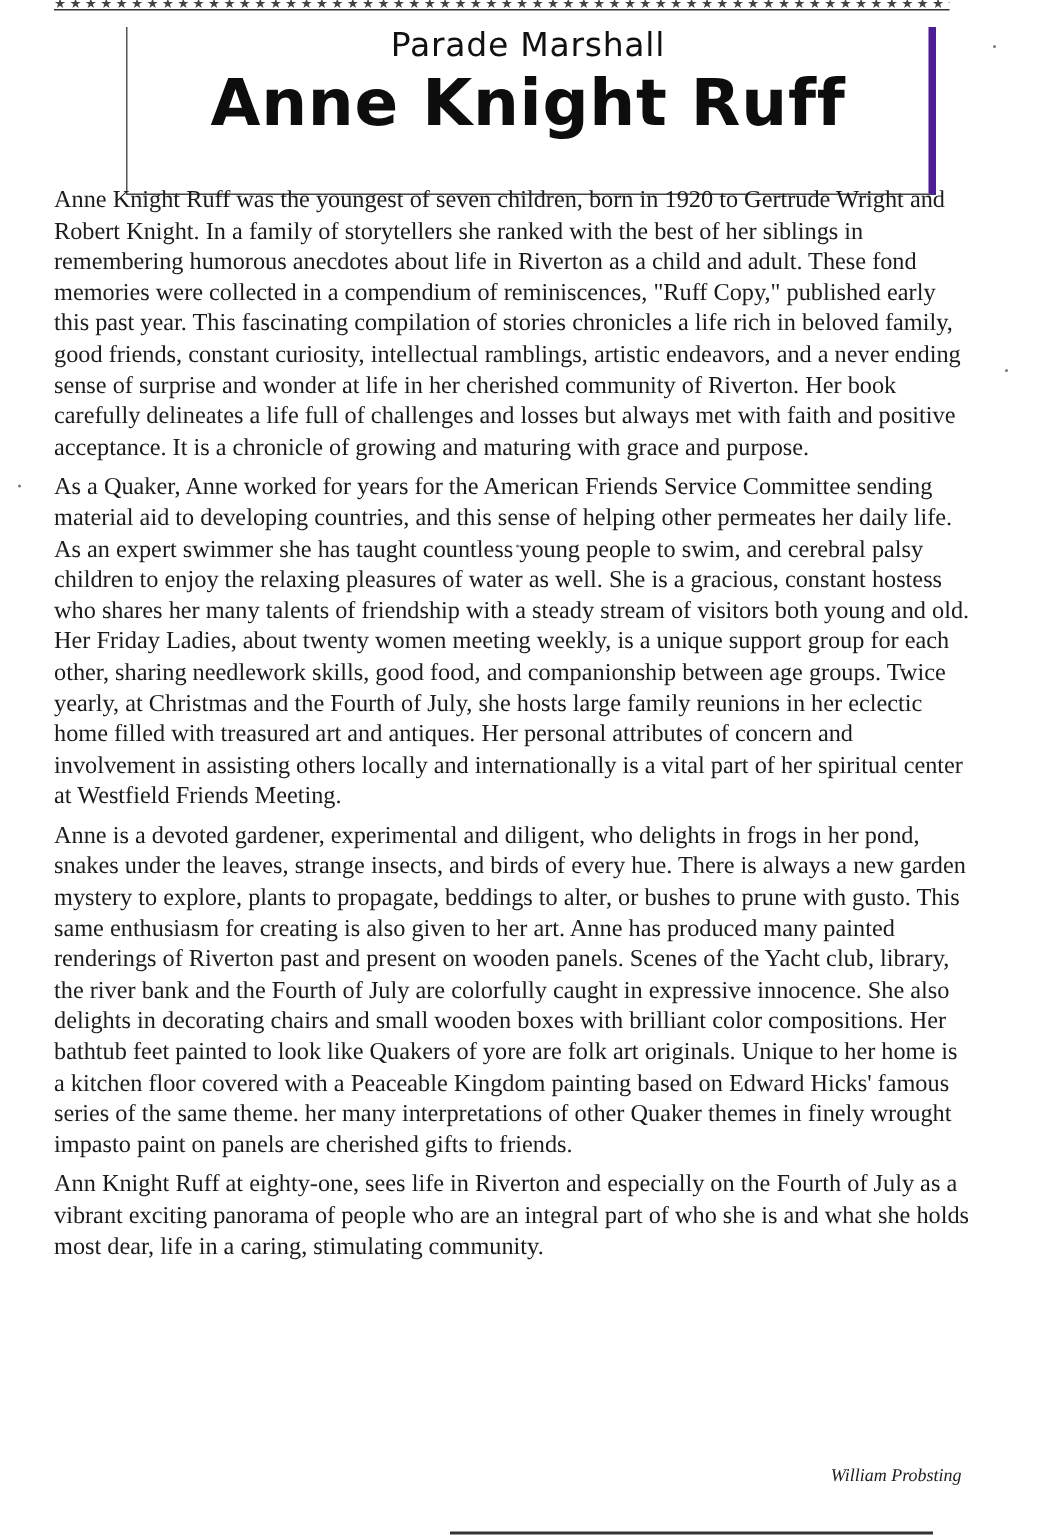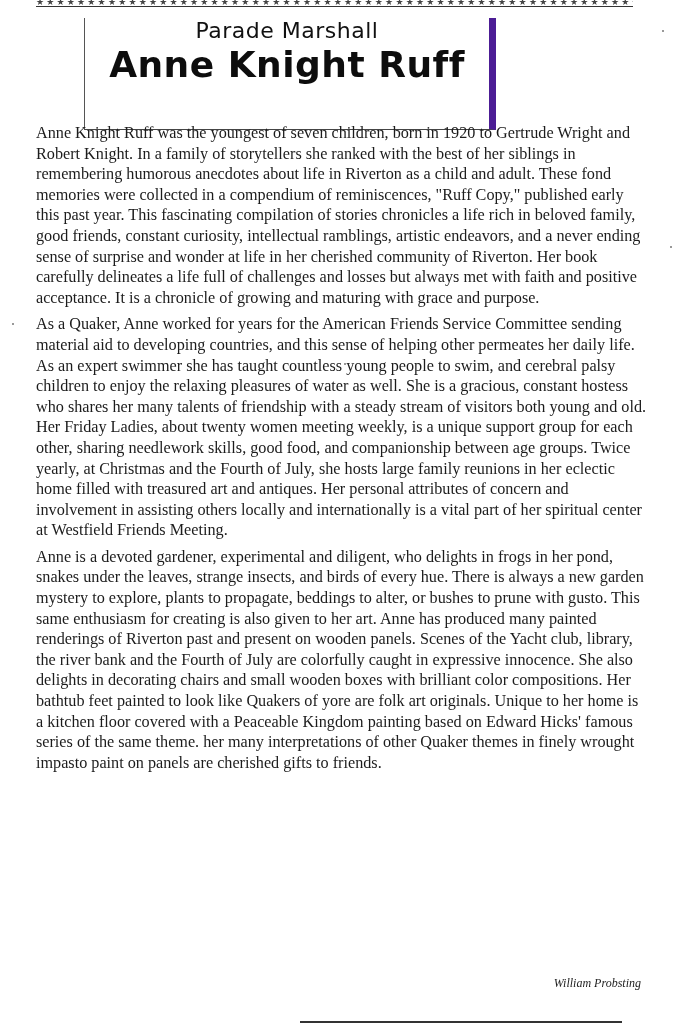--- a/index.html
+++ b/index.html
@@ -25,25 +25,25 @@
       overflow: hidden;
       white-space: nowrap;
       font-size: 9px;
       line-height: 5px;
       letter-spacing: 2.2px;
       color: #444;
     }
     .header-box {
       position: absolute;
       left: 84px;
-      width: 412px;
+      width: 540px;
       top: 18px;
       height: 112px;
       border-left: 1px solid #555;
-      border-right: 7px solid #4c1d95;
+      border-right: 5px solid #4c1d95;
       border-bottom: 1.5px solid #444;
       box-sizing: border-box;
     }
     .kicker {
       position: absolute;
       top: 0;
       left: 0;
       right: 0;
       text-align: center;
       font-family: "DejaVu Sans", sans-serif;
@@ -52,21 +52,21 @@
       color: #111;
     }
     .title {
       position: absolute;
       top: 26px;
       left: 0;
       right: 0;
       text-align: center;
       font-family: "DejaVu Sans", sans-serif;
       font-weight: bold;
-      font-size: 36px;
+      font-size: 43px;
       letter-spacing: 0.5px;
       color: #0d0d0d;
     }
     .article {
       position: absolute;
       left: 36px;
       top: 123px;
       width: 612px;
       font-family: "Liberation Serif", serif;
       font-size: 16.2px;
@@ -109,20 +109,21 @@
 
 <div class="header-box">
   <div class="kicker">Parade Marshall</div>
   <div class="title">Anne Knight Ruff</div>
 </div>
 
 <div class="article">
   <p>Anne Knight Ruff was the youngest of seven children, born in 1920 to Gertrude Wright and Robert Knight. In a family of storytellers she ranked with the best of her siblings in remembering humorous anecdotes about life in Riverton as a child and adult. These fond memories were collected in a compendium of reminiscences, "Ruff Copy," published early this past year. This fascinating compilation of stories chronicles a life rich in beloved family, good friends, constant curiosity, intellectual ramblings, artistic endeavors, and a never ending sense of surprise and wonder at life in her cherished community of Riverton. Her book carefully delineates a life full of challenges and losses but always met with faith and positive acceptance. It is a chronicle of growing and maturing with grace and purpose.</p>
   <p>As a Quaker, Anne worked for years for the American Friends Service Committee sending material aid to developing countries, and this sense of helping other permeates her daily life. As an expert swimmer she has taught countless young people to swim, and cerebral palsy children to enjoy the relaxing pleasures of water as well. She is a gracious, constant hostess who shares her many talents of friendship with a steady stream of visitors both young and old. Her Friday Ladies, about twenty women meeting weekly, is a unique support group for each other, sharing needlework skills, good food, and companionship between age groups. Twice yearly, at Christmas and the Fourth of July, she hosts large family reunions in her eclectic home filled with treasured art and antiques. Her personal attributes of concern and involvement in assisting others locally and internationally is a vital part of her spiritual center at Westfield Friends Meeting.</p>
   <p>Anne is a devoted gardener, experimental and diligent, who delights in frogs in her pond, snakes under the leaves, strange insects, and birds of every hue. There is always a new garden mystery to explore, plants to propagate, beddings to alter, or bushes to prune with gusto. This same enthusiasm for creating is also given to her art. Anne has produced many painted renderings of Riverton past and present on wooden panels. Scenes of the Yacht club, library, the river bank and the Fourth of July are colorfully caught in expressive innocence. She also delights in decorating chairs and small wooden boxes with brilliant color compositions. Her bathtub feet painted to look like Quakers of yore are folk art originals. Unique to her home is a kitchen floor covered with a Peaceable Kingdom painting based on Edward Hicks' famous series of the same theme. her many interpretations of other Quaker themes in finely wrought impasto paint on panels are cherished gifts to friends.</p>
+  <p>Ann Knight Ruff at eighty-one, sees life in Riverton and especially on the Fourth of July as a vibrant exciting panorama of people who are an integral part of who she is and what she holds most dear, life in a caring, stimulating community.</p>
 </div>
 
 <div class="byline">William Probsting</div>
 
 <div class="bottom-rule"></div>
 
 <div class="speck" style="left:12px; top:323px;"></div>
 <div class="speck" style="left:344px; top:363px;"></div>
 <div class="speck" style="left:662px; top:30px;"></div>
 <div class="speck" style="left:670px; top:246px;"></div>

